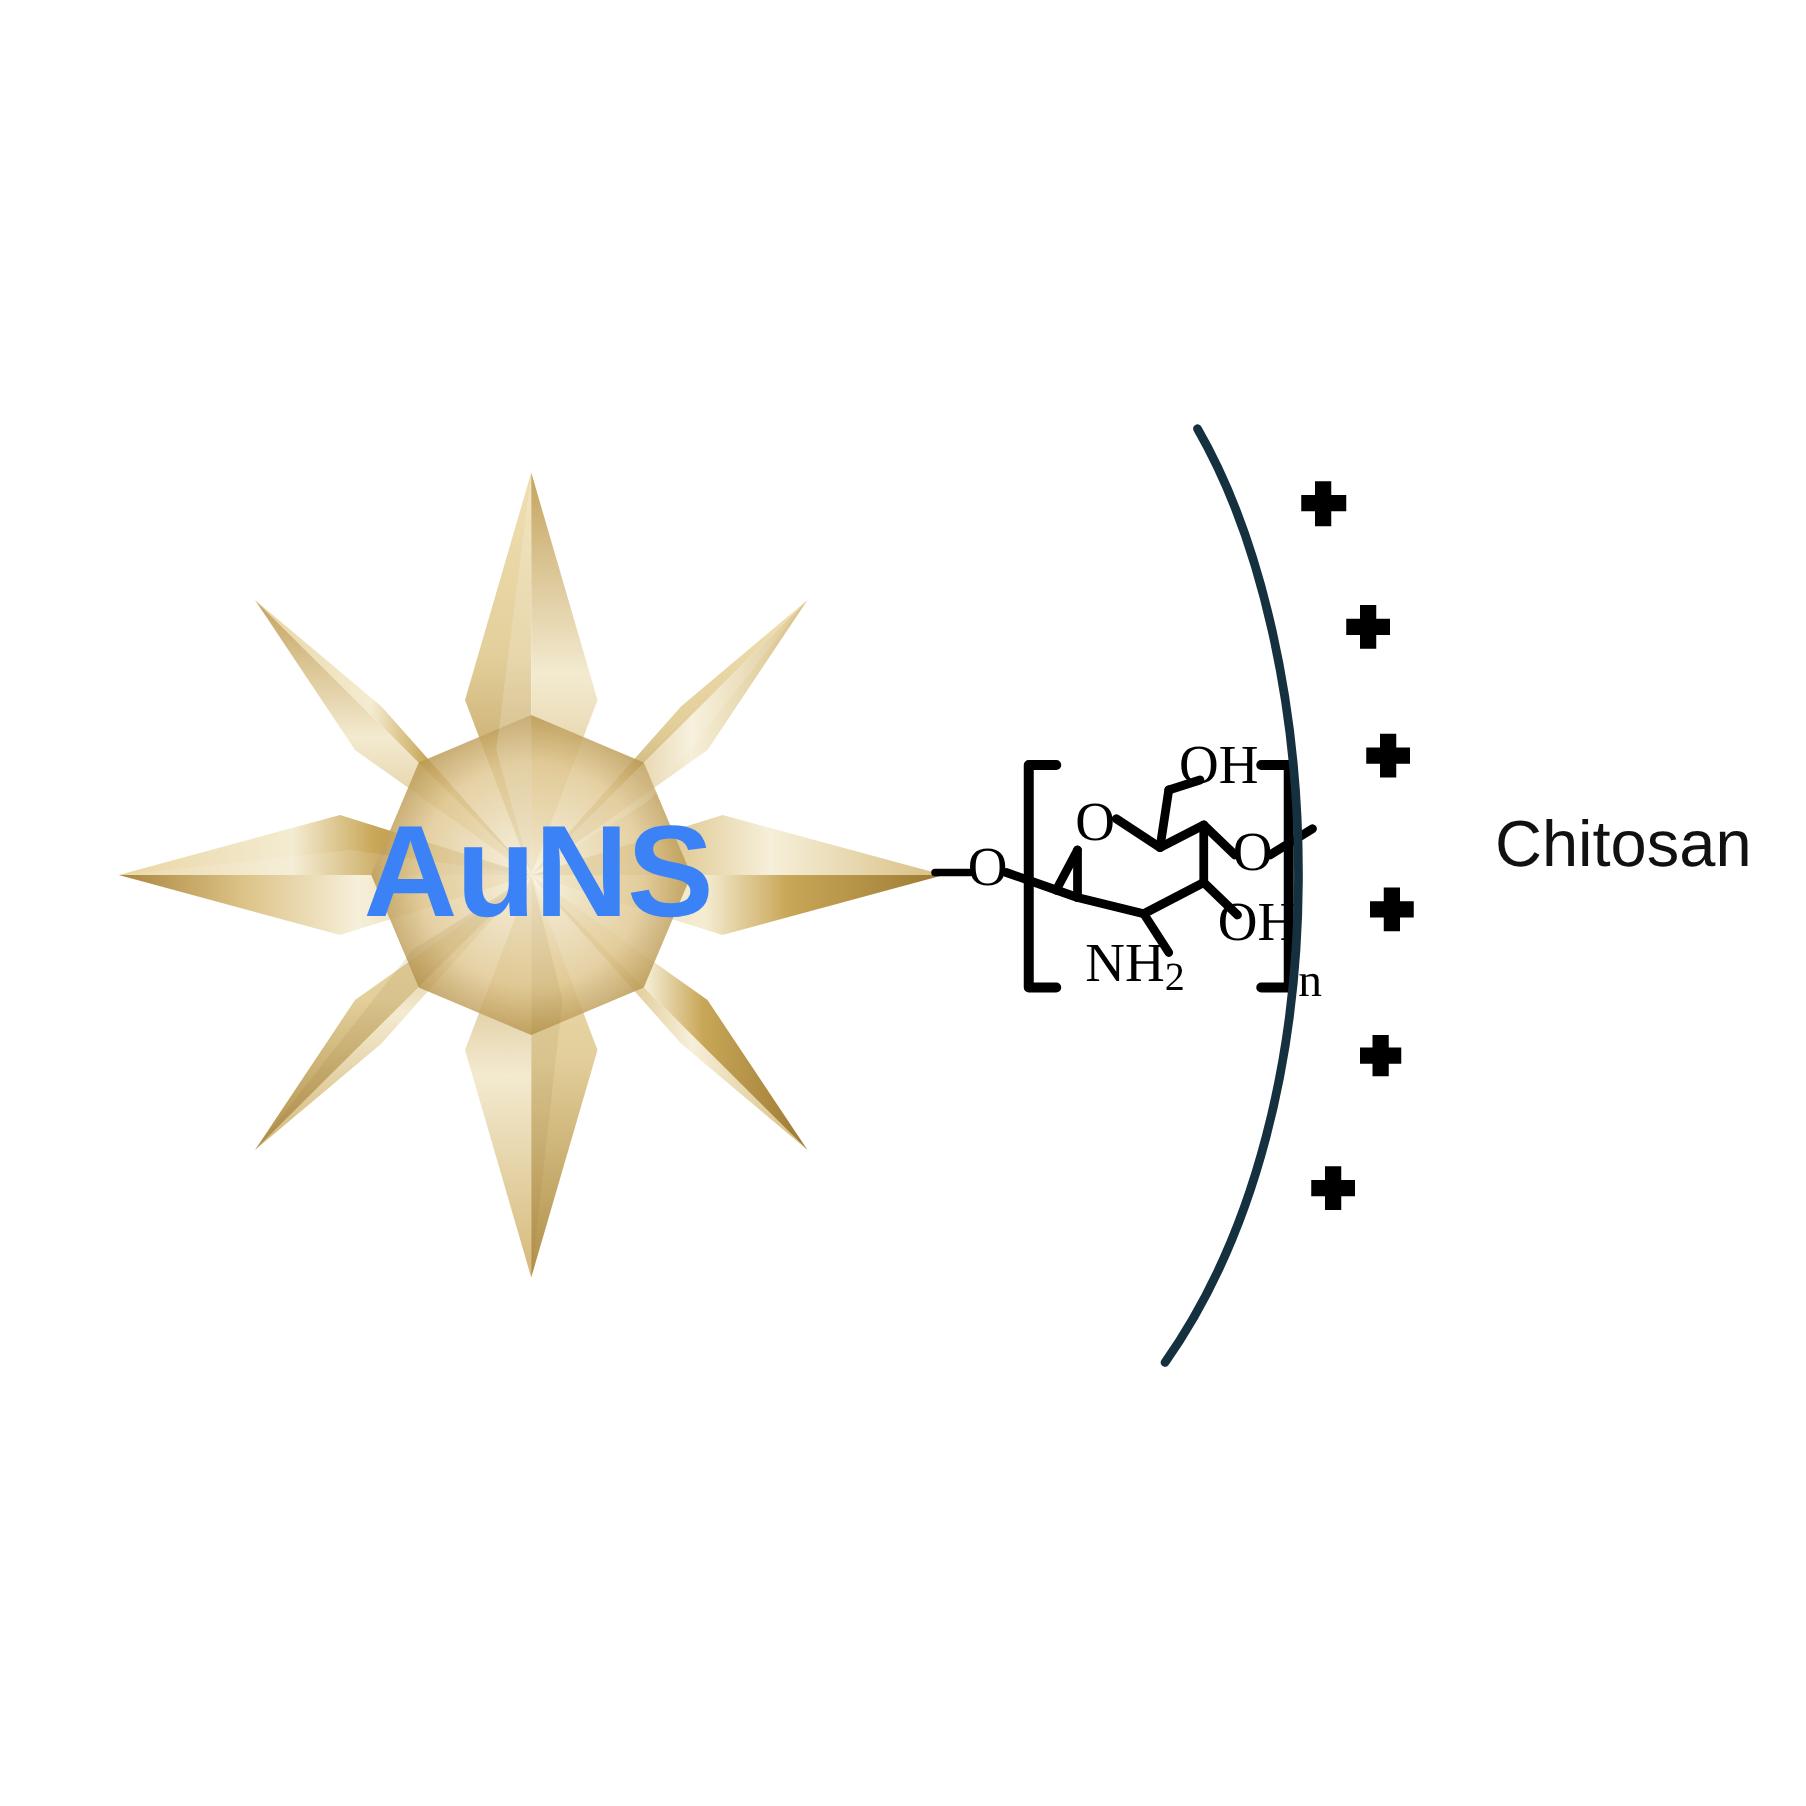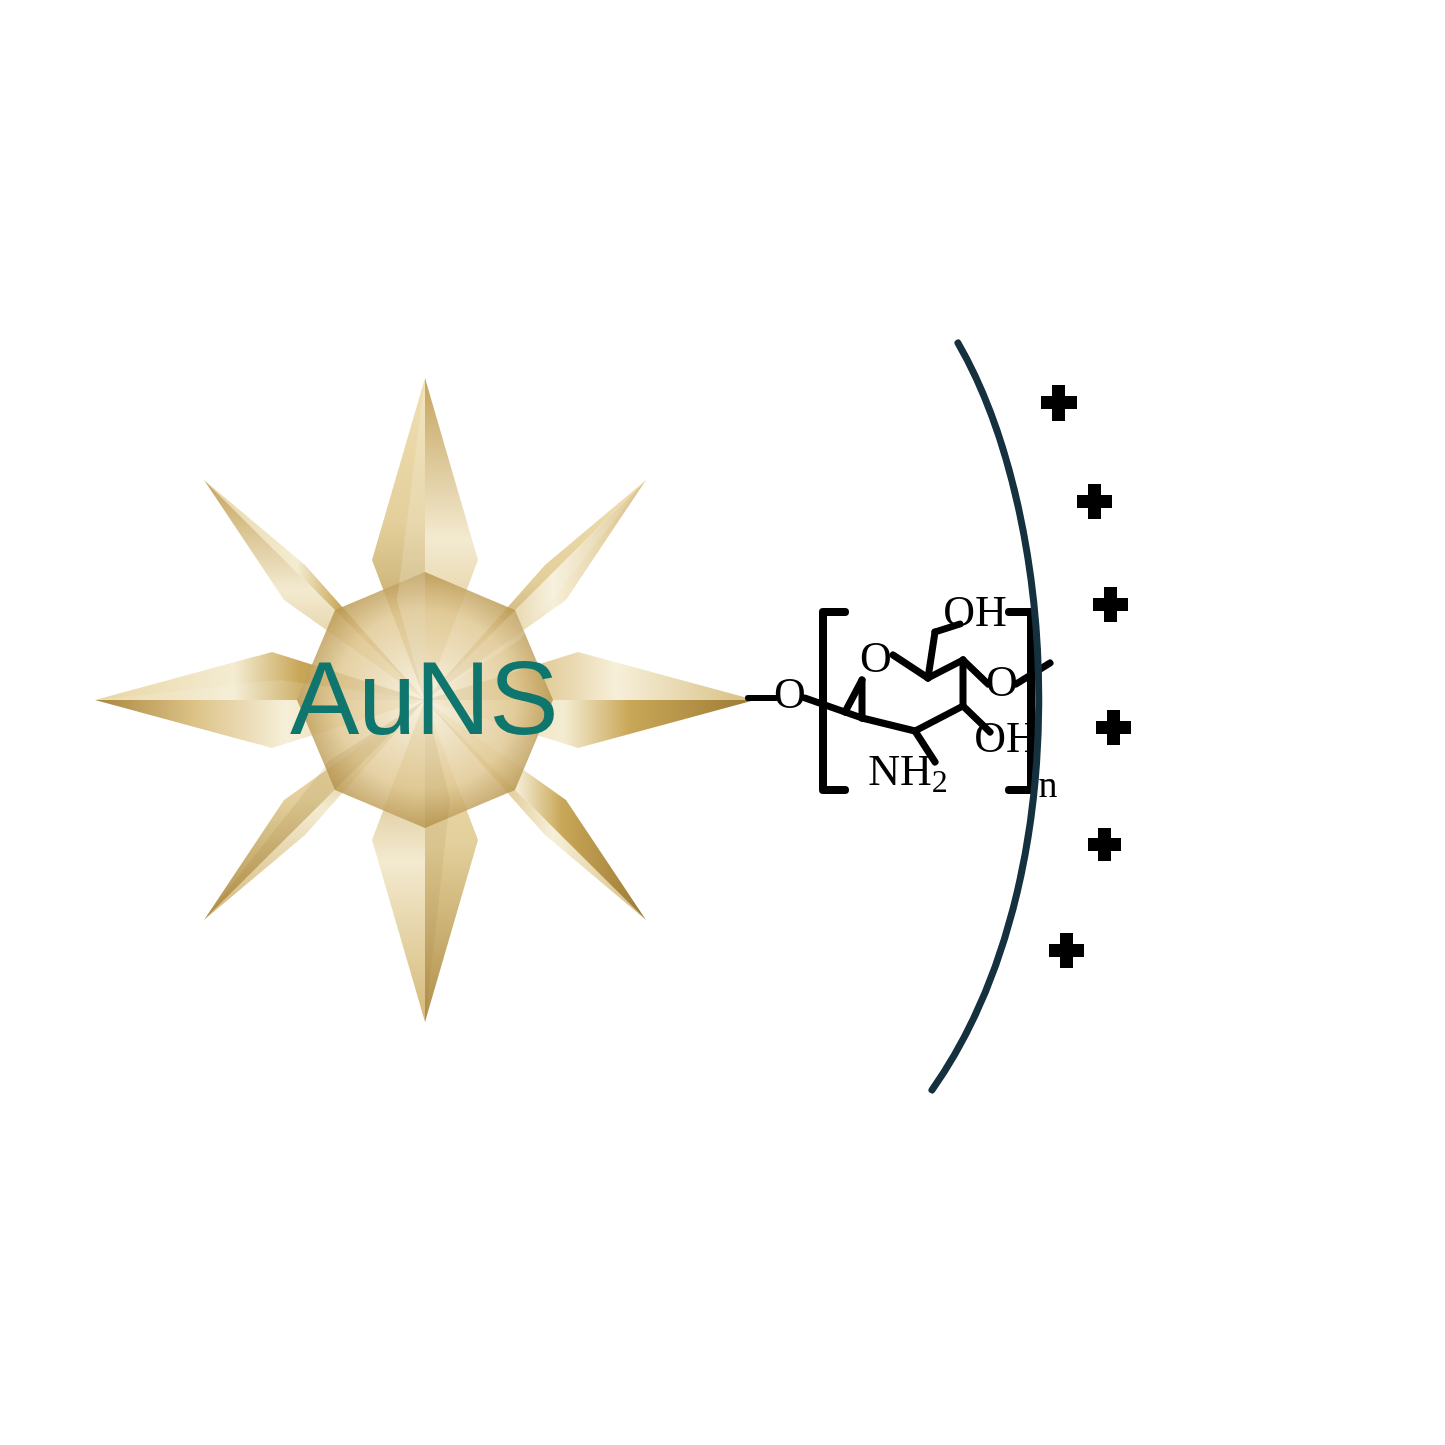--- a/index.html
+++ b/index.html
@@ -23,25 +23,25 @@
     top: 0;
     width: 1445px;
     height: 1445px;
     display: block;
   }
   .auns-label {
     position: absolute;
     left: 290px;
     top: 646px;
     width: 280px;
-    text-align: left;
+    text-align: right;
     font-family: "Liberation Sans", sans-serif;
     font-size: 104px;
-    font-weight: normal;
-    color: #0f766e;
+    font-weight: bold;
+    color: #3b82f6;
     letter-spacing: -1px;
     line-height: 1;
     user-select: none;
   }
   .chitosan-label {
     position: absolute;
     left: 1196px;
     top: 650px;
     font-family: "Liberation Sans", sans-serif;
     font-size: 52px;
@@ -203,14 +203,15 @@
 
       <g>
         <rect x="1049" y="944" width="35" height="13"></rect>
         <rect x="1060" y="933" width="13" height="35"></rect>
       </g>
     </g>
   </svg>
 
   <div class="auns-label">AuNS</div>
 
+  <div class="chitosan-label">Chitosan</div>
 
 </div>
 
 </body></html>

